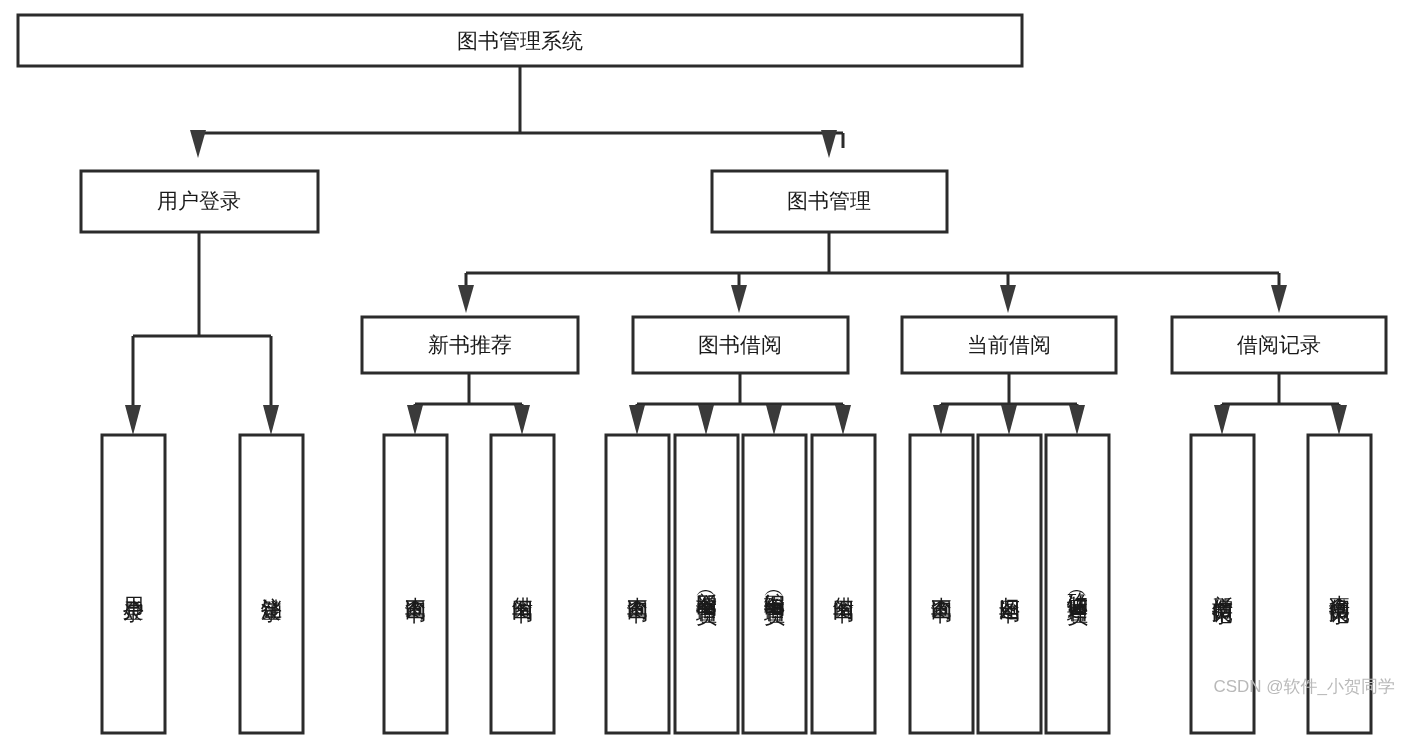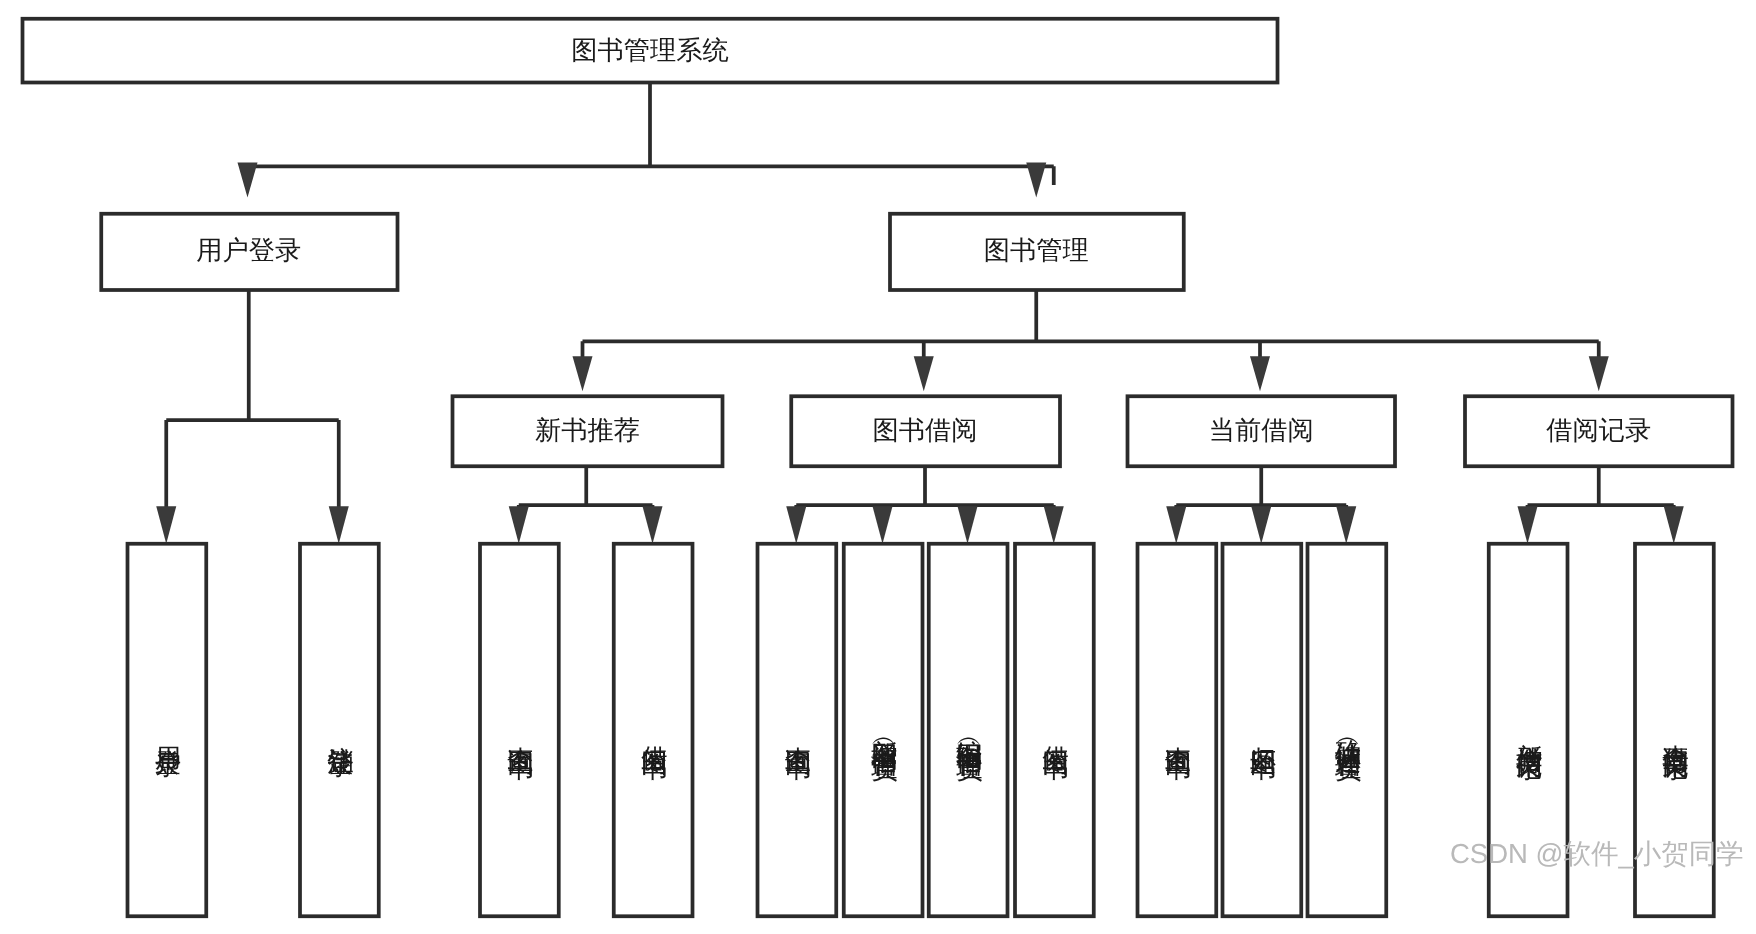--- a/index.html
+++ b/index.html
@@ -60,21 +60,21 @@
     white-space: nowrap;
     text-align: center;
     pointer-events: none;
     user-select: none;
   }
   .watermark {
     position: absolute;
     right: 10px;
     bottom: 6px;
     font-family: "Liberation Sans", "DejaVu Sans", sans-serif;
-    font-size: 22px;
+    font-size: 17px;
     color: #b9b9b9;
     white-space: nowrap;
     user-select: none;
   }
 </style>
 </head>
 <body>
 
 <div id="diagram-root">
 

